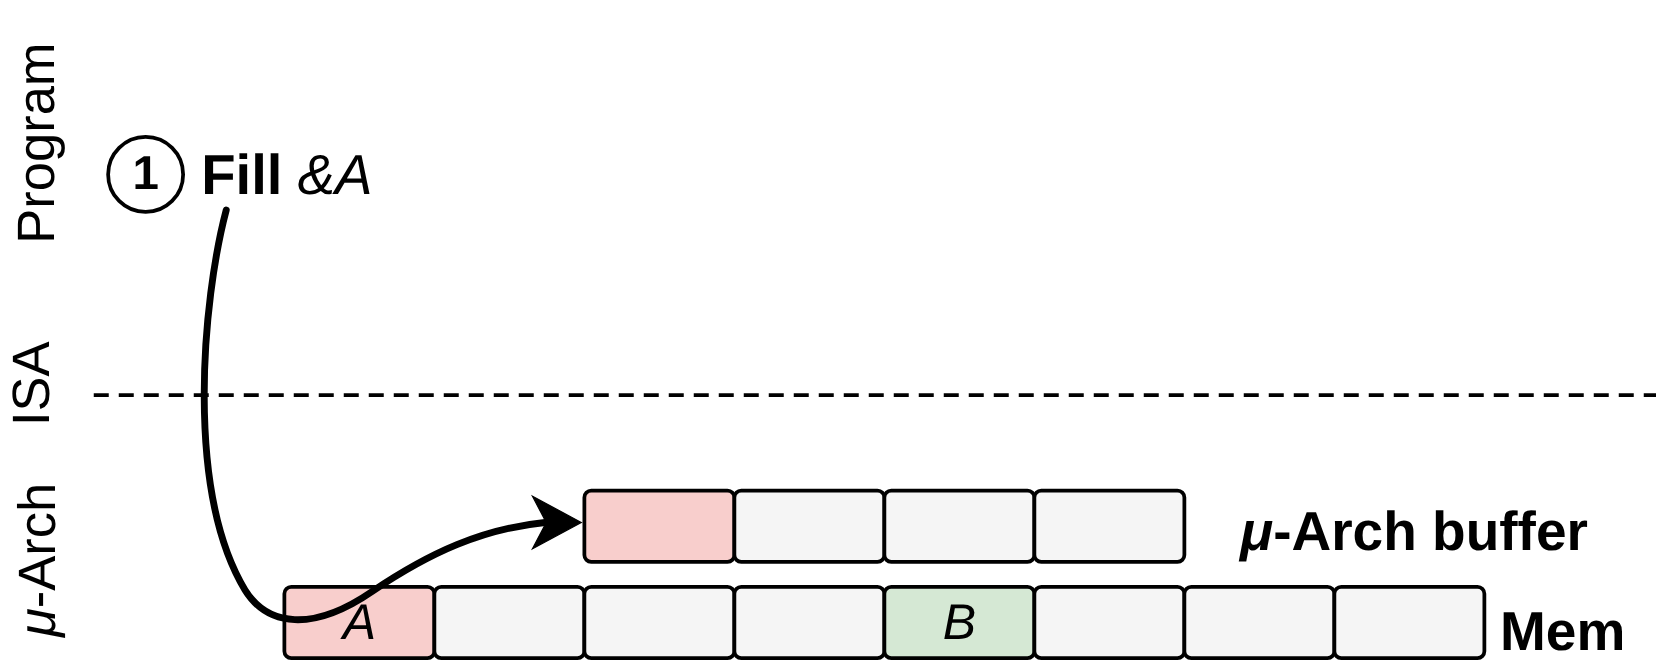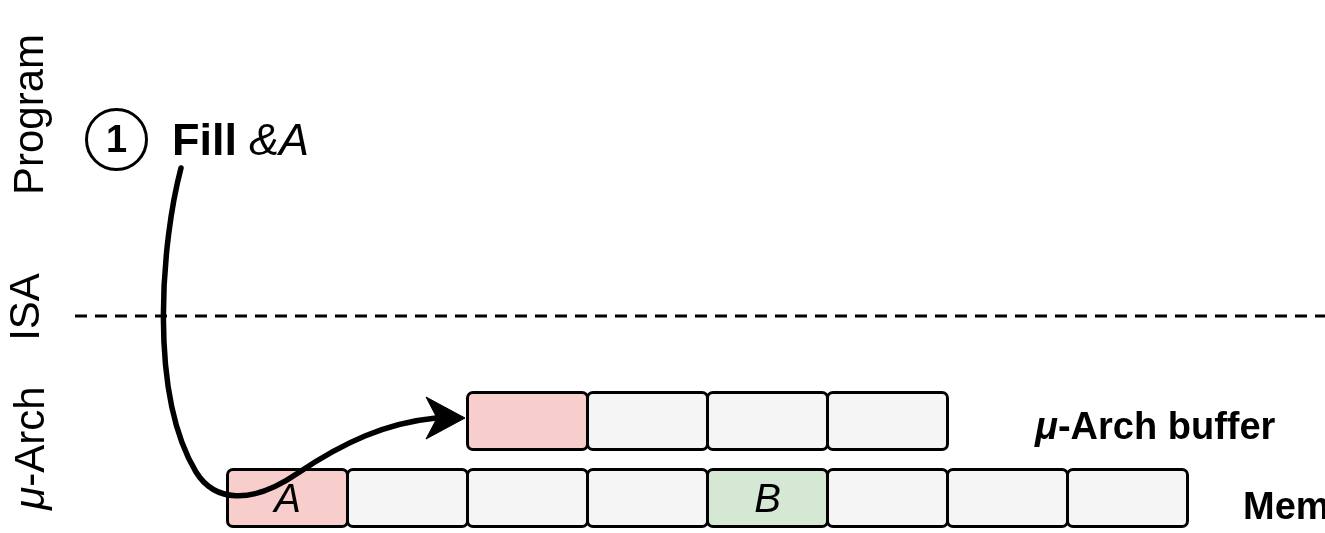--- a/index.html
+++ b/index.html
@@ -20,40 +20,40 @@
   .step{
     position:absolute;left:85px;top:108px;height:63px;
     display:flex;align-items:center;gap:13px;
   }
   .step-circle{
     width:63px;height:63px;box-sizing:border-box;
     border:3.5px solid #000;border-radius:50%;
     display:flex;align-items:center;justify-content:center;
     font-size:38px;font-weight:700;
   }
-  .step-text{display:flex;align-items:center;gap:12px;font-size:45px;margin-left:11px;}
+  .step-text{display:flex;align-items:center;gap:12px;font-size:45px;}
   .step-action{font-weight:700;}
   .step-operand{font-style:italic;font-weight:400;}
 
   .row{position:absolute;display:flex;}
   #buffer-row{left:466px;top:391px;}
   #mem-row{left:226px;top:468px;}
   .cell{
     width:123px;height:60px;box-sizing:border-box;
     border:3px solid var(--c-stroke,#000);border-radius:7px;
     display:flex;align-items:center;justify-content:center;
     font-style:italic;font-size:40px;line-height:1;color:#000;
     background:var(--c-empty,#f5f5f5);
   }
   .cell + .cell{margin-left:-3px;}
   .state-accessed{background:var(--c-accessed,#f8cecc);}
   .state-victim{background:var(--c-victim,#d5e8d4);}
   .state-empty{background:var(--c-empty,#f5f5f5);}
 
-  .row-label{position:absolute;font-weight:700;font-size:38px;line-height:38px;white-space:nowrap;margin-left:43px;}
+  .row-label{position:absolute;font-weight:700;font-size:44px;line-height:38px;white-space:nowrap;}
   #buffer-label{left:992px;top:407px;}
   #mem-label{left:1200px;top:487px;}
   .row-label .it{font-style:italic;}
 
   #overlay{position:absolute;left:0;top:0;width:1325px;height:533px;pointer-events:none;}
 </style>
 </head>
 <body>
 
 <div id="label-program" class="vlabel">Program</div>

